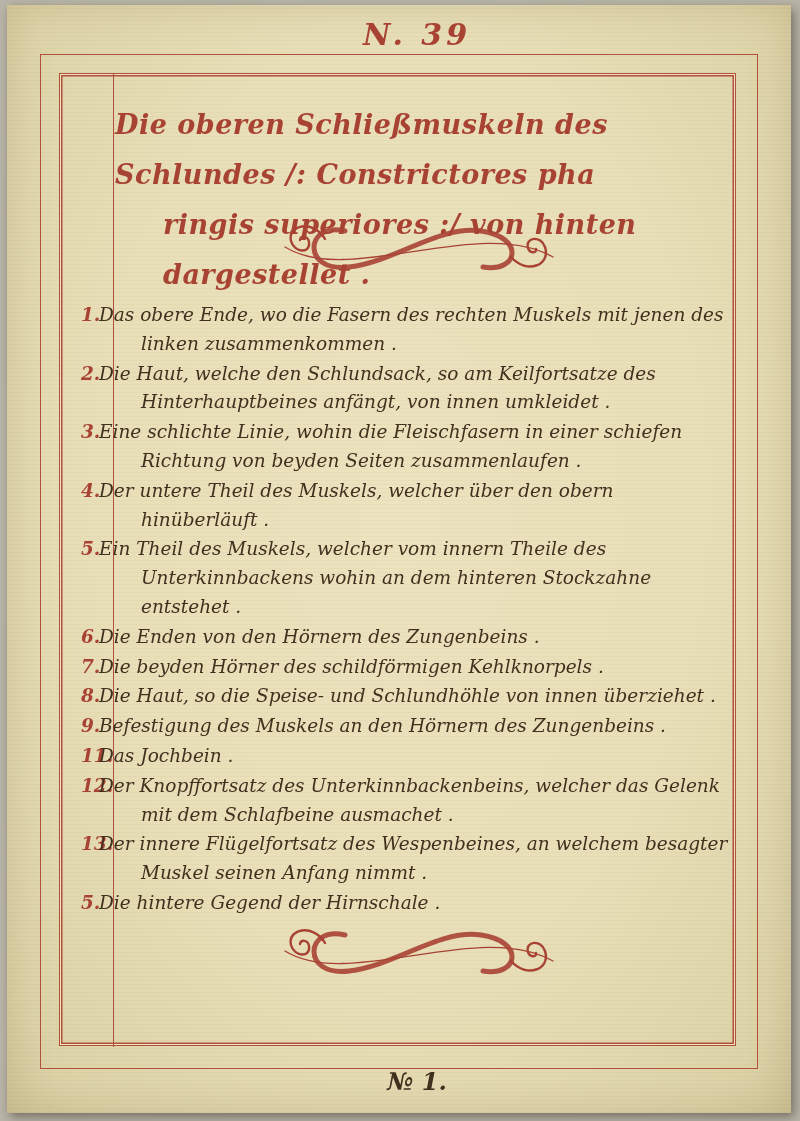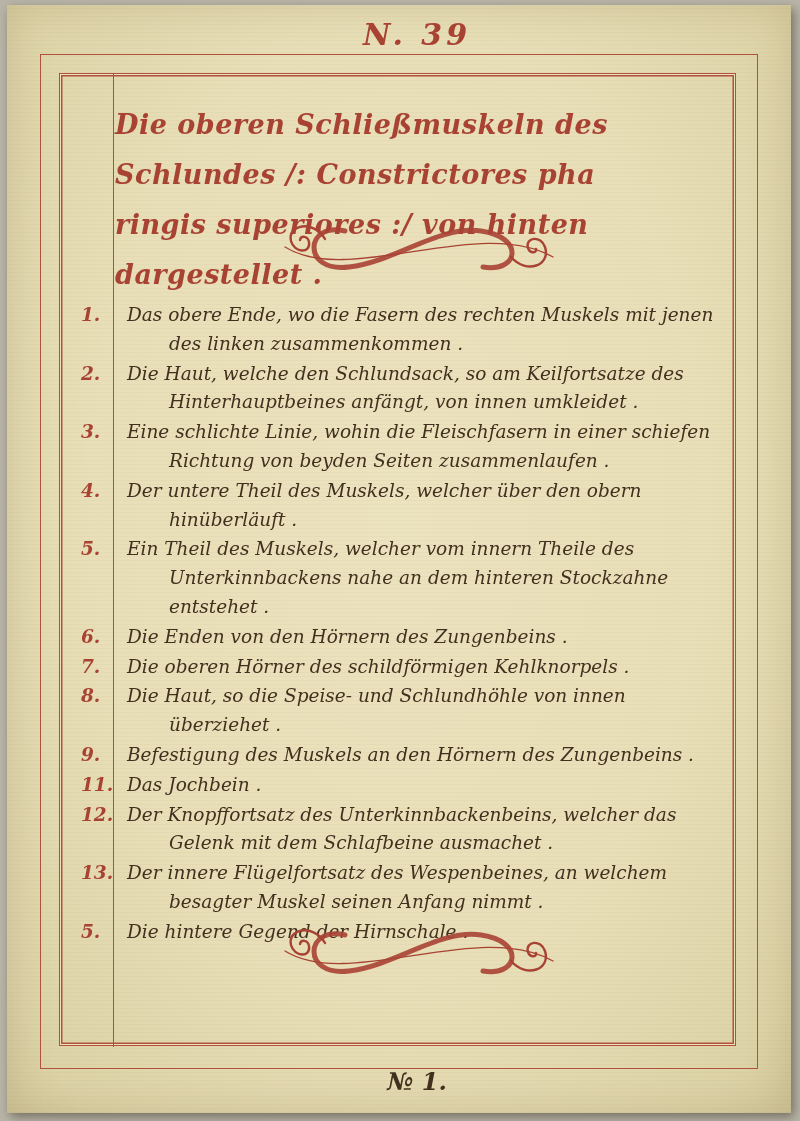--- a/index.html
+++ b/index.html
@@ -37,38 +37,38 @@
   .num-rule{
     position:absolute; left:106px; top:68px; width:0; height:974px;
     border-left:1.5px solid var(--border-red);
   }
 
   .title{
     position:absolute; left:108px; top:95px; width:615px;
     font-size:27px; line-height:50px; font-weight:bold;
     letter-spacing:0.5px;
   }
-  .title .line2{ }
+  .title .line2{ padding-left:48px; }
 
   .flourish{ position:absolute; left:272px; width:280px; height:72px; }
   .flourish.top-fl{ top:208px; }
   .flourish.bottom-fl{ top:912px; }
 
   .item-list{
     position:absolute; left:60px; top:296px; width:668px;
     font-size:18.5px; line-height:28.8px; color:var(--ink);
     font-style:italic;
   }
   .item{ display:flex; margin:0 0 1px 0; }
   .item .num{
     width:46px; flex:0 0 46px; text-align:left; padding-left:14px;
     color:var(--red); font-weight:bold; box-sizing:border-box;
   }
   .item .txt{
-    flex:1; padding-left:56px; text-indent:-42px; padding-right:4px;
+    flex:1; padding-left:28px; text-indent:-42px; padding-right:4px;
   }
 
   .bottom-mark{
     position:absolute; left:320px; top:1062px; width:180px;
     text-align:center; font-size:24px; font-style:italic; font-weight:bold;
     color:var(--ink);
   }
 </style>
 </head>
 <body>
@@ -111,31 +111,31 @@
     <span class="txt script">Eine schlichte Linie, wohin die Fleischfasern in einer schiefen Richtung von beyden Seiten zusammenlaufen .</span>
   </div>
 
   <div class="item">
     <span class="num script">4.</span>
     <span class="txt script">Der untere Theil des Muskels, welcher über den obern hinüberläuft .</span>
   </div>
 
   <div class="item">
     <span class="num script">5.</span>
-    <span class="txt script">Ein Theil des Muskels, welcher vom innern Theile des Unterkinnbackens nahe an dem hinteren Stockzahne entstehet .</span>
+    <span class="txt script">Ein Theil des Muskels, welcher vom innern Theile des Unterkinnbackens wohin an dem hinteren Stockzahne entstehet .</span>
   </div>
 
   <div class="item">
     <span class="num script">6.</span>
     <span class="txt script">Die Enden von den Hörnern des Zungenbeins .</span>
   </div>
 
   <div class="item">
     <span class="num script">7.</span>
-    <span class="txt script">Die oberen Hörner des schildförmigen Kehlknorpels .</span>
+    <span class="txt script">Die beyden Hörner des schildförmigen Kehlknorpels .</span>
   </div>
 
   <div class="item">
     <span class="num script">8.</span>
     <span class="txt script">Die Haut, so die Speise- und Schlundhöhle von innen überziehet .</span>
   </div>
 
   <div class="item">
     <span class="num script">9.</span>
     <span class="txt script">Befestigung des Muskels an den Hörnern des Zungenbeins .</span>

